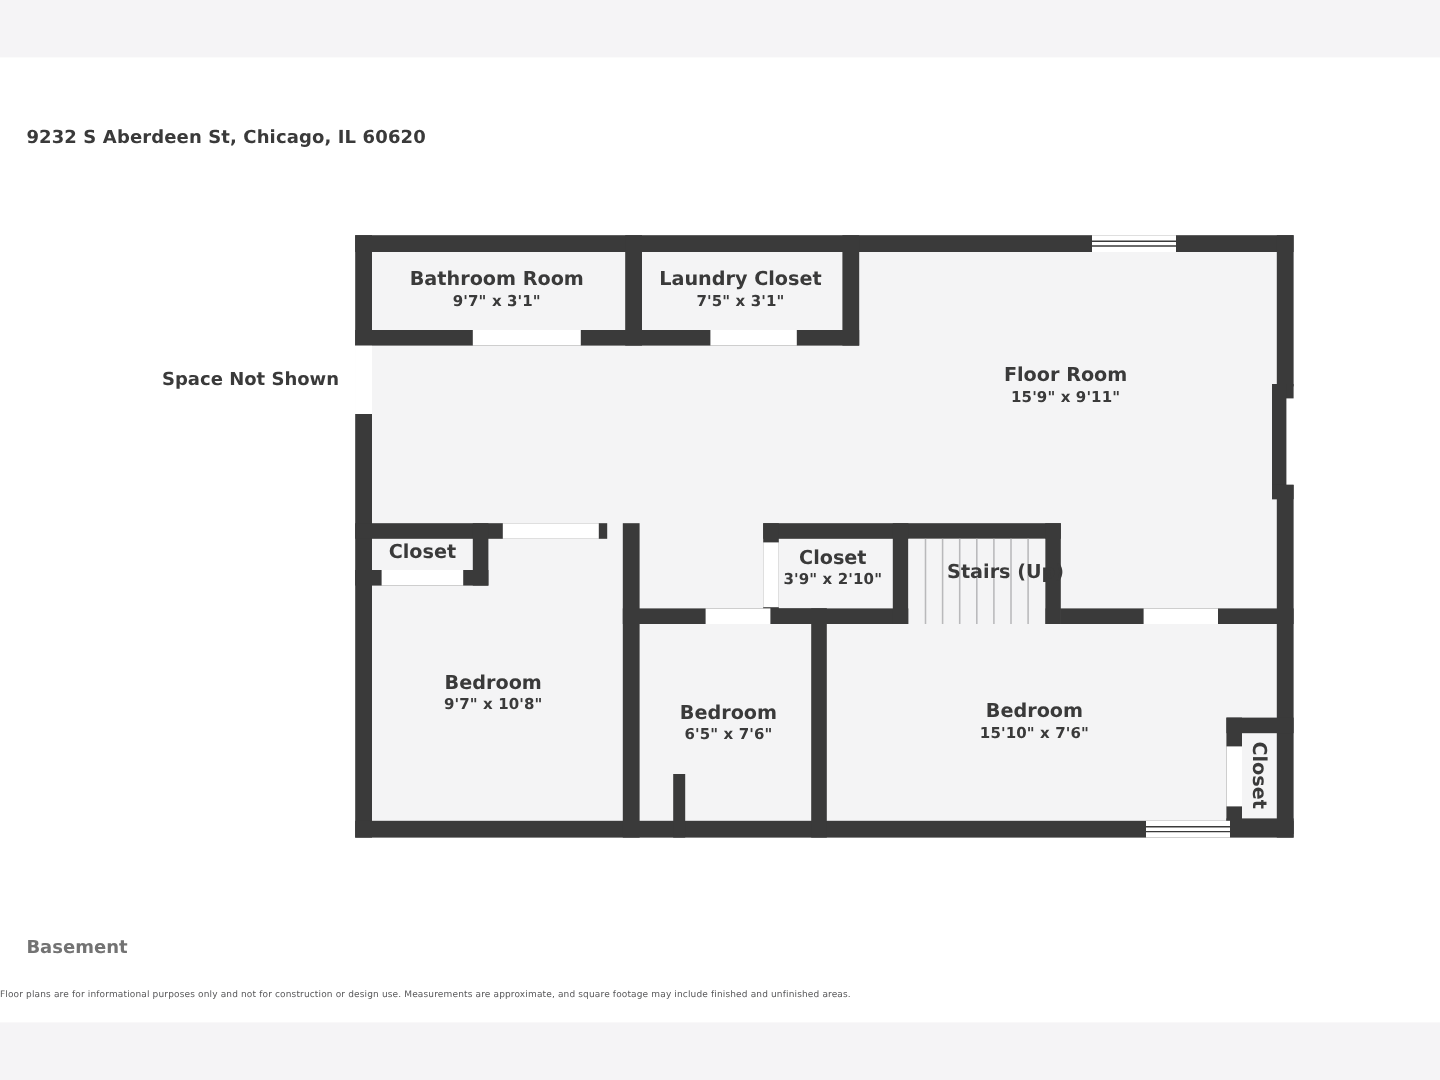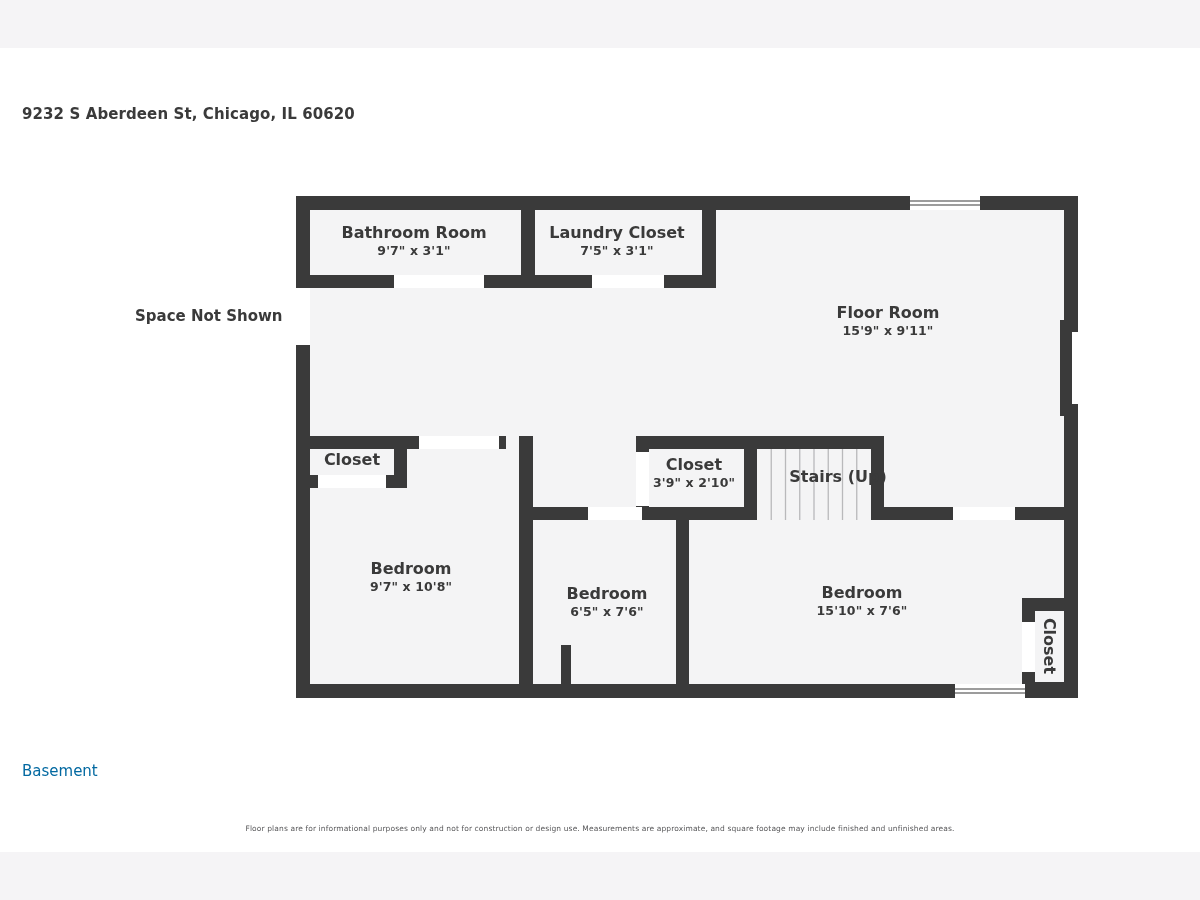--- a/index.html
+++ b/index.html
@@ -38,31 +38,30 @@
     position: absolute;
     left: 22px; top: 105px;
     font-size: 15px;
     font-weight: bold;
     letter-spacing: .1px;
     color: #3a3a3a;
     white-space: nowrap;
   }
   .floor-label {
     position: absolute;
-    left: 22px; top: 762px;
+    left: 22px; top: 780px;
     font-size: 15px;
-    font-weight: normal;
-    color: #0369a1;
+    font-weight: bold;
+    color: #737373;
     white-space: nowrap;
   }
   .disclaimer {
     position: absolute;
     left: 0; top: 824px;
     width: 1200px;
-    text-align: center;
     font-size: 7.5px;
     color: #58585a;
     letter-spacing: .12px;
   }
 
   .space-not-shown {
     position: absolute;
     left: 135px; top: 307px;
     font-size: 15px;
     font-weight: bold;

